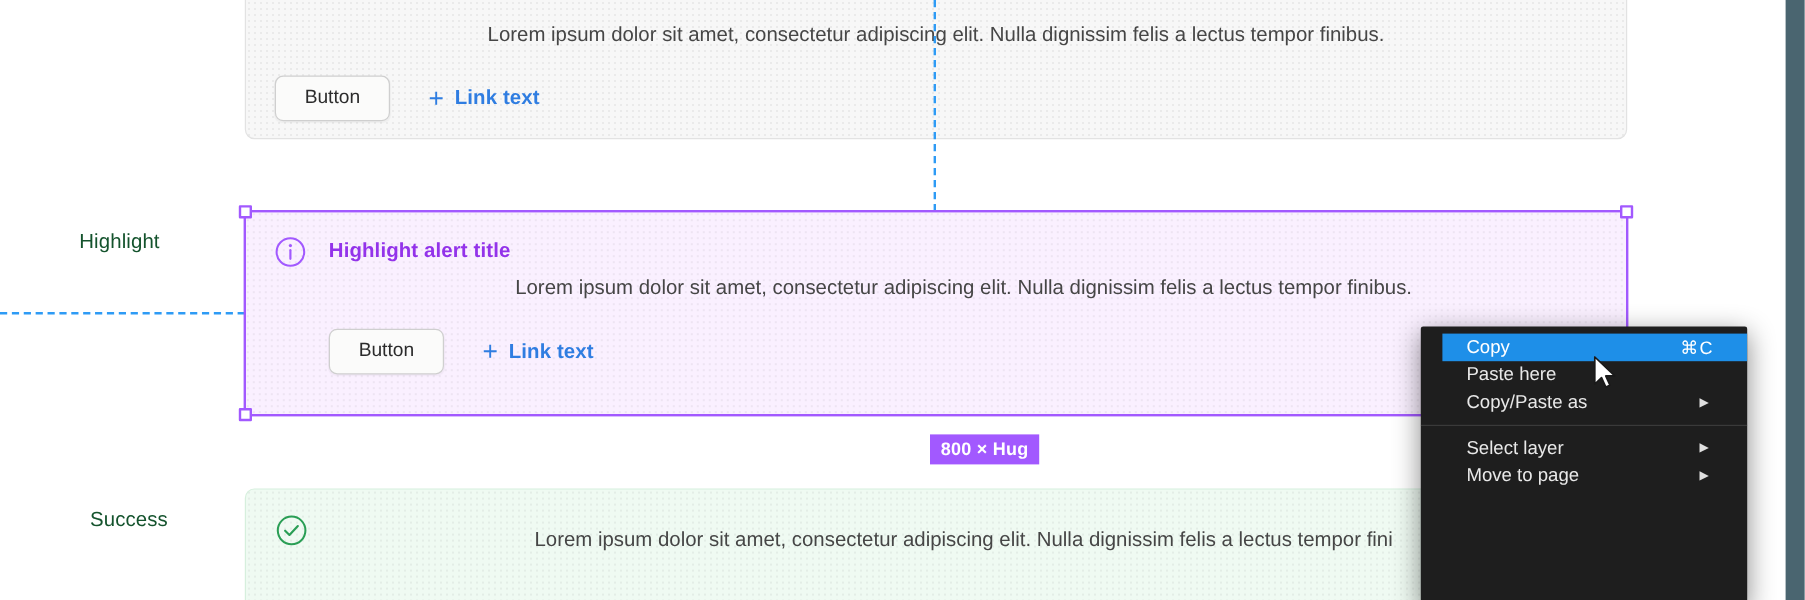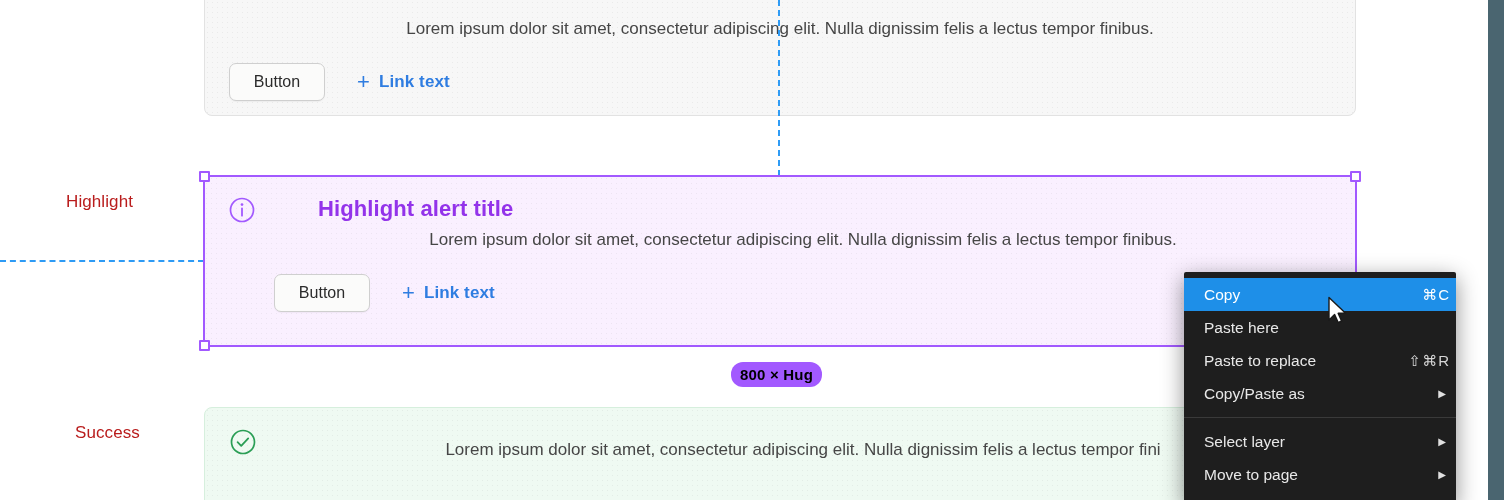--- a/index.html
+++ b/index.html
@@ -17,21 +17,21 @@
   
   .right-strip {
     position:absolute; top:0; right:0; width:16px; height:500px;
     background:#4a6570;
   }
 
   
   .row-label {
     position:absolute;
     font-size:17px;
-    color:#b91c1c;
+    color:#14532d;
     letter-spacing:.1px;
     white-space:nowrap;
   }
   #label-highlight { left:66px; top:192px; }
   #label-success  { left:75px; top:423px; }
 
   
   .alert {
     position:absolute;
     left:204px;
@@ -39,21 +39,21 @@
     border-radius:8px;
     background-image:radial-gradient(rgba(0,0,0,.05) .7px, transparent .7px);
     background-size:5px 5px;
   }
   .alert-inner { padding:22px 24px 24px 24px; position:relative; }
 
   .alert-head { display:flex; align-items:flex-start; gap:18px; }
   .alert-ico { width:28px; height:28px; flex:0 0 28px; margin-top:-2px; }
   .alert-body { flex:1 1 auto; min-width:0; }
   .alert-title {
-    font-size:22px; font-weight:bold; line-height:22px; letter-spacing:.1px;margin-left:44px;
+    font-size:17px; font-weight:bold; line-height:22px; letter-spacing:.1px;
   }
   .alert-desc {
     font-size:17px; color:#464646; line-height:24px; margin-top:8px;
     white-space:nowrap;
     text-align:center;
   }
   .alert-actions {
     display:flex; align-items:center; gap:32px; margin-top:22px;
   }
   .btn {
@@ -104,23 +104,23 @@
     position:absolute; width:11px; height:11px;
     background:#ffffff; border:2px solid #a259ff;
     border-radius:1px;
   }
   .handle.tl { left:-6px;  top:-6px; }
   .handle.tr { right:-6px; top:-6px; }
   .handle.bl { left:-6px;  bottom:-6px; }
   .handle.br { right:-6px; bottom:-6px; }
 
   .size-badge {
-    position:absolute; left:731px; top:362px;
+    position:absolute; left:775px; top:362px;
     height:25px; padding:0 9px;
-    background:#a259ff; color:#000000; border-radius:12px;
+    background:#a259ff; color:#ffffff; border-radius:0;
     font-size:15px; font-weight:bold; line-height:25px; white-space:nowrap;
     letter-spacing:.2px;
   }
 
   
   .guide-v {
     position:absolute; left:778px; top:0; width:0; height:176px;
     border-left:2px dashed #2e9bf5;
   }
   .guide-h {
@@ -131,23 +131,23 @@
   
   #context-menu {
     position:absolute; left:1184px; top:272px; width:272px; height:232px;
     background:#1e1e1e;
     border-radius:2px;
     box-shadow:0 6px 22px rgba(0,0,0,.45);
     padding:6px 0 0 0;
     overflow:hidden;
   }
   .menu-item {
-    height:33px; display:flex; align-items:center;
-    padding:0 6px 0 20px;
-    color:#e8e8e8; font-size:15.5px; white-space:nowrap;
+    height:23px; display:flex; align-items:center;
+    padding:0 28px 0 20px;
+    color:#e8e8e8; font-size:15.5px; white-space:nowrap;margin-left:18px;
   }
   .menu-item.selected { background:#1e8fe8; color:#ffffff; }
   .menu-item .mi-label { flex:1 1 auto; }
   .menu-item .mi-shortcut { color:#d6d6d6; font-size:15px; letter-spacing:1px; }
   .menu-item.selected .mi-shortcut { color:#ffffff; }
   .menu-item .mi-arrow {
     font-size:10px; color:#e0e0e0; line-height:1; padding-right:4px;
   }
   .menu-sep { height:1px; background:#3a3a3a; margin:7px 0 7px 0; }
 
@@ -234,24 +234,20 @@
   <div id="context-menu">
     <div class="menu-item selected">
       <span class="mi-label">Copy</span>
       <span class="mi-shortcut">⌘C</span>
     </div>
     <div class="menu-item">
       <span class="mi-label">Paste here</span>
       <span class="mi-shortcut"></span>
     </div>
     <div class="menu-item">
-      <span class="mi-label">Paste to replace</span>
-      <span class="mi-shortcut">⇧⌘R</span>
-    </div>
-    <div class="menu-item">
       <span class="mi-label">Copy/Paste as</span>
       <span class="mi-arrow">▶</span>
     </div>
     <div class="menu-sep"></div>
     <div class="menu-item">
       <span class="mi-label">Select layer</span>
       <span class="mi-arrow">▶</span>
     </div>
     <div class="menu-item">
       <span class="mi-label">Move to page</span>

